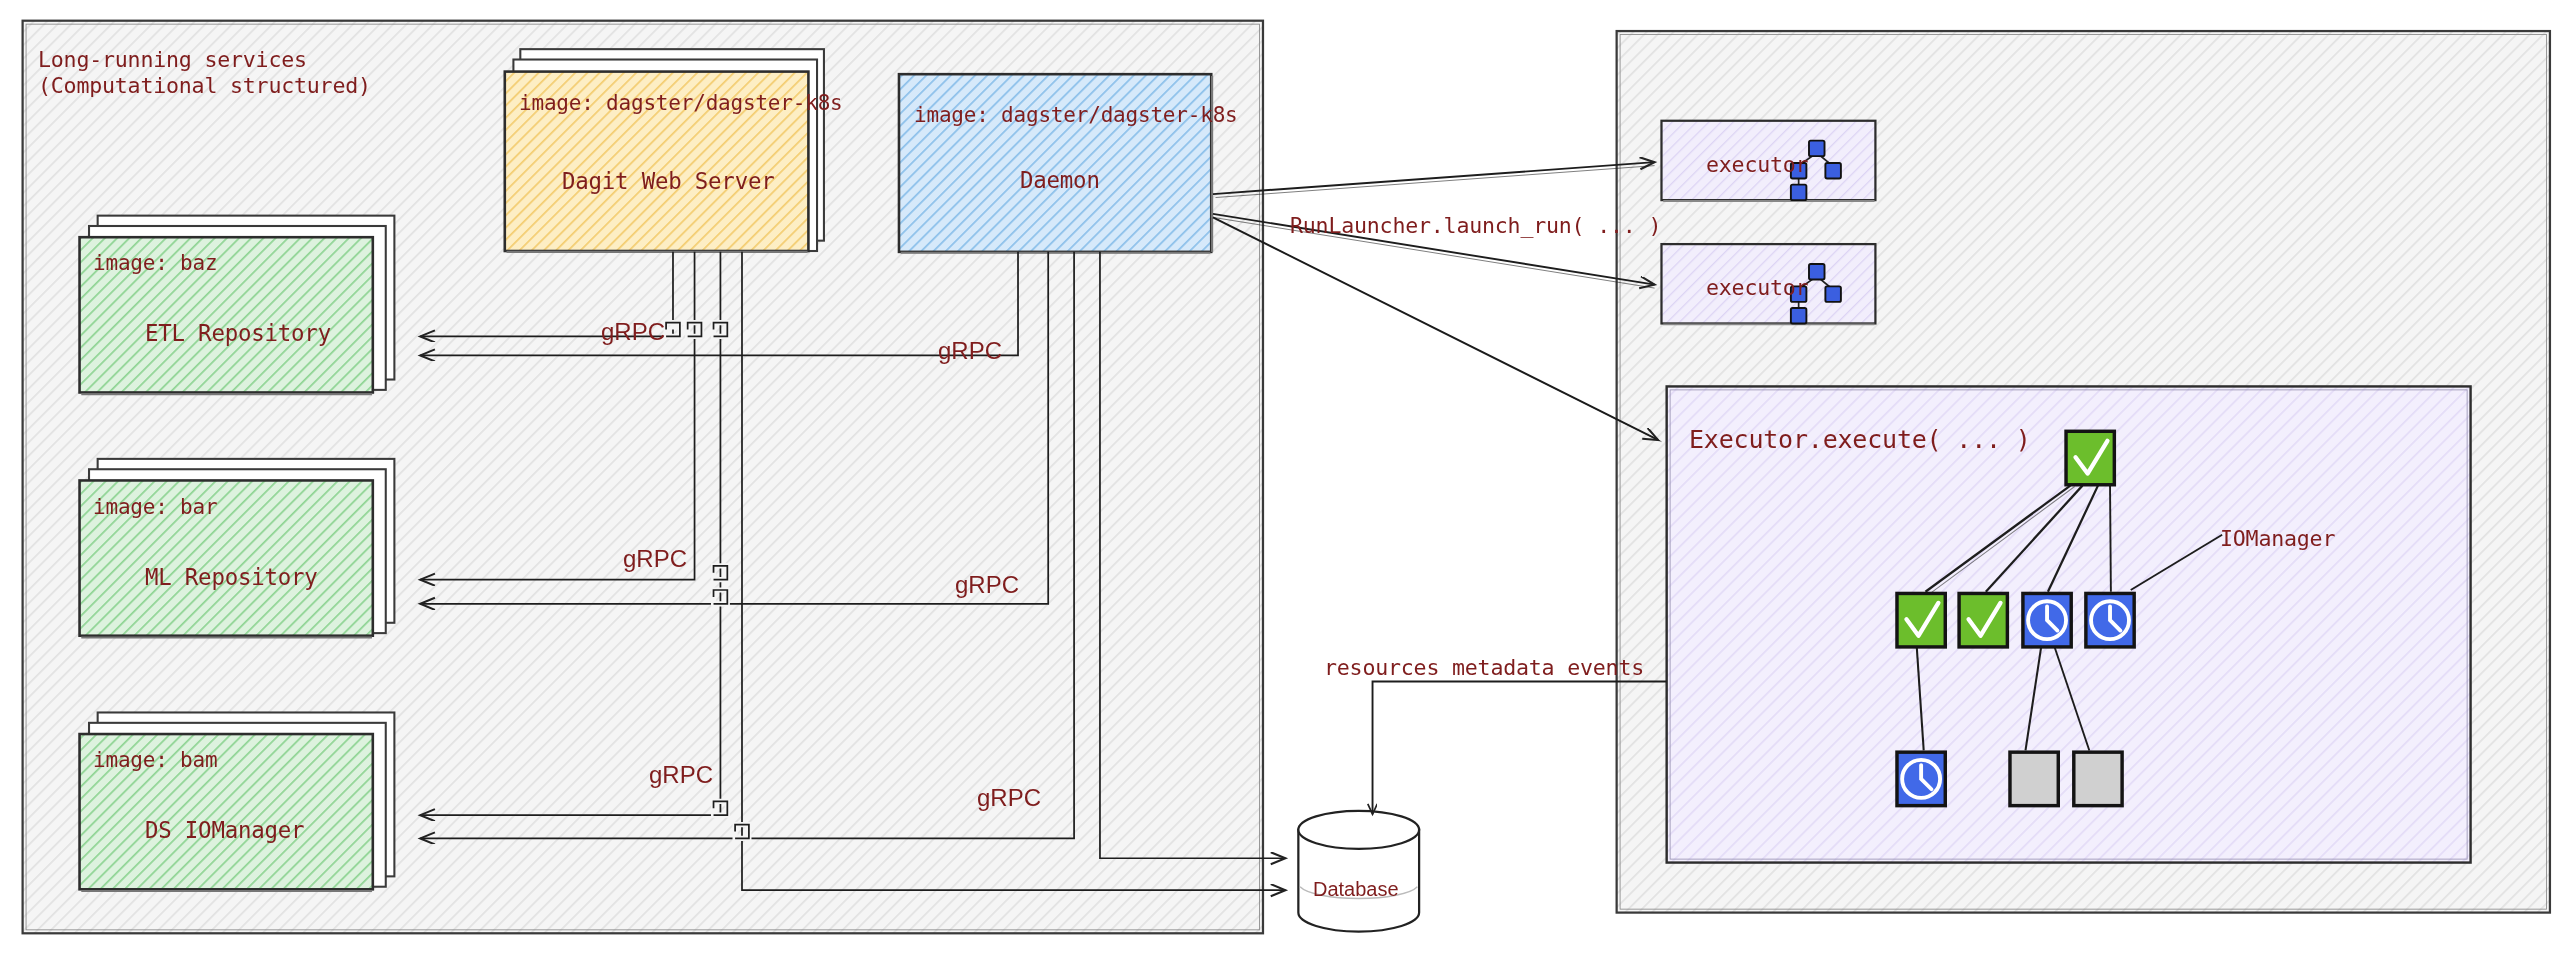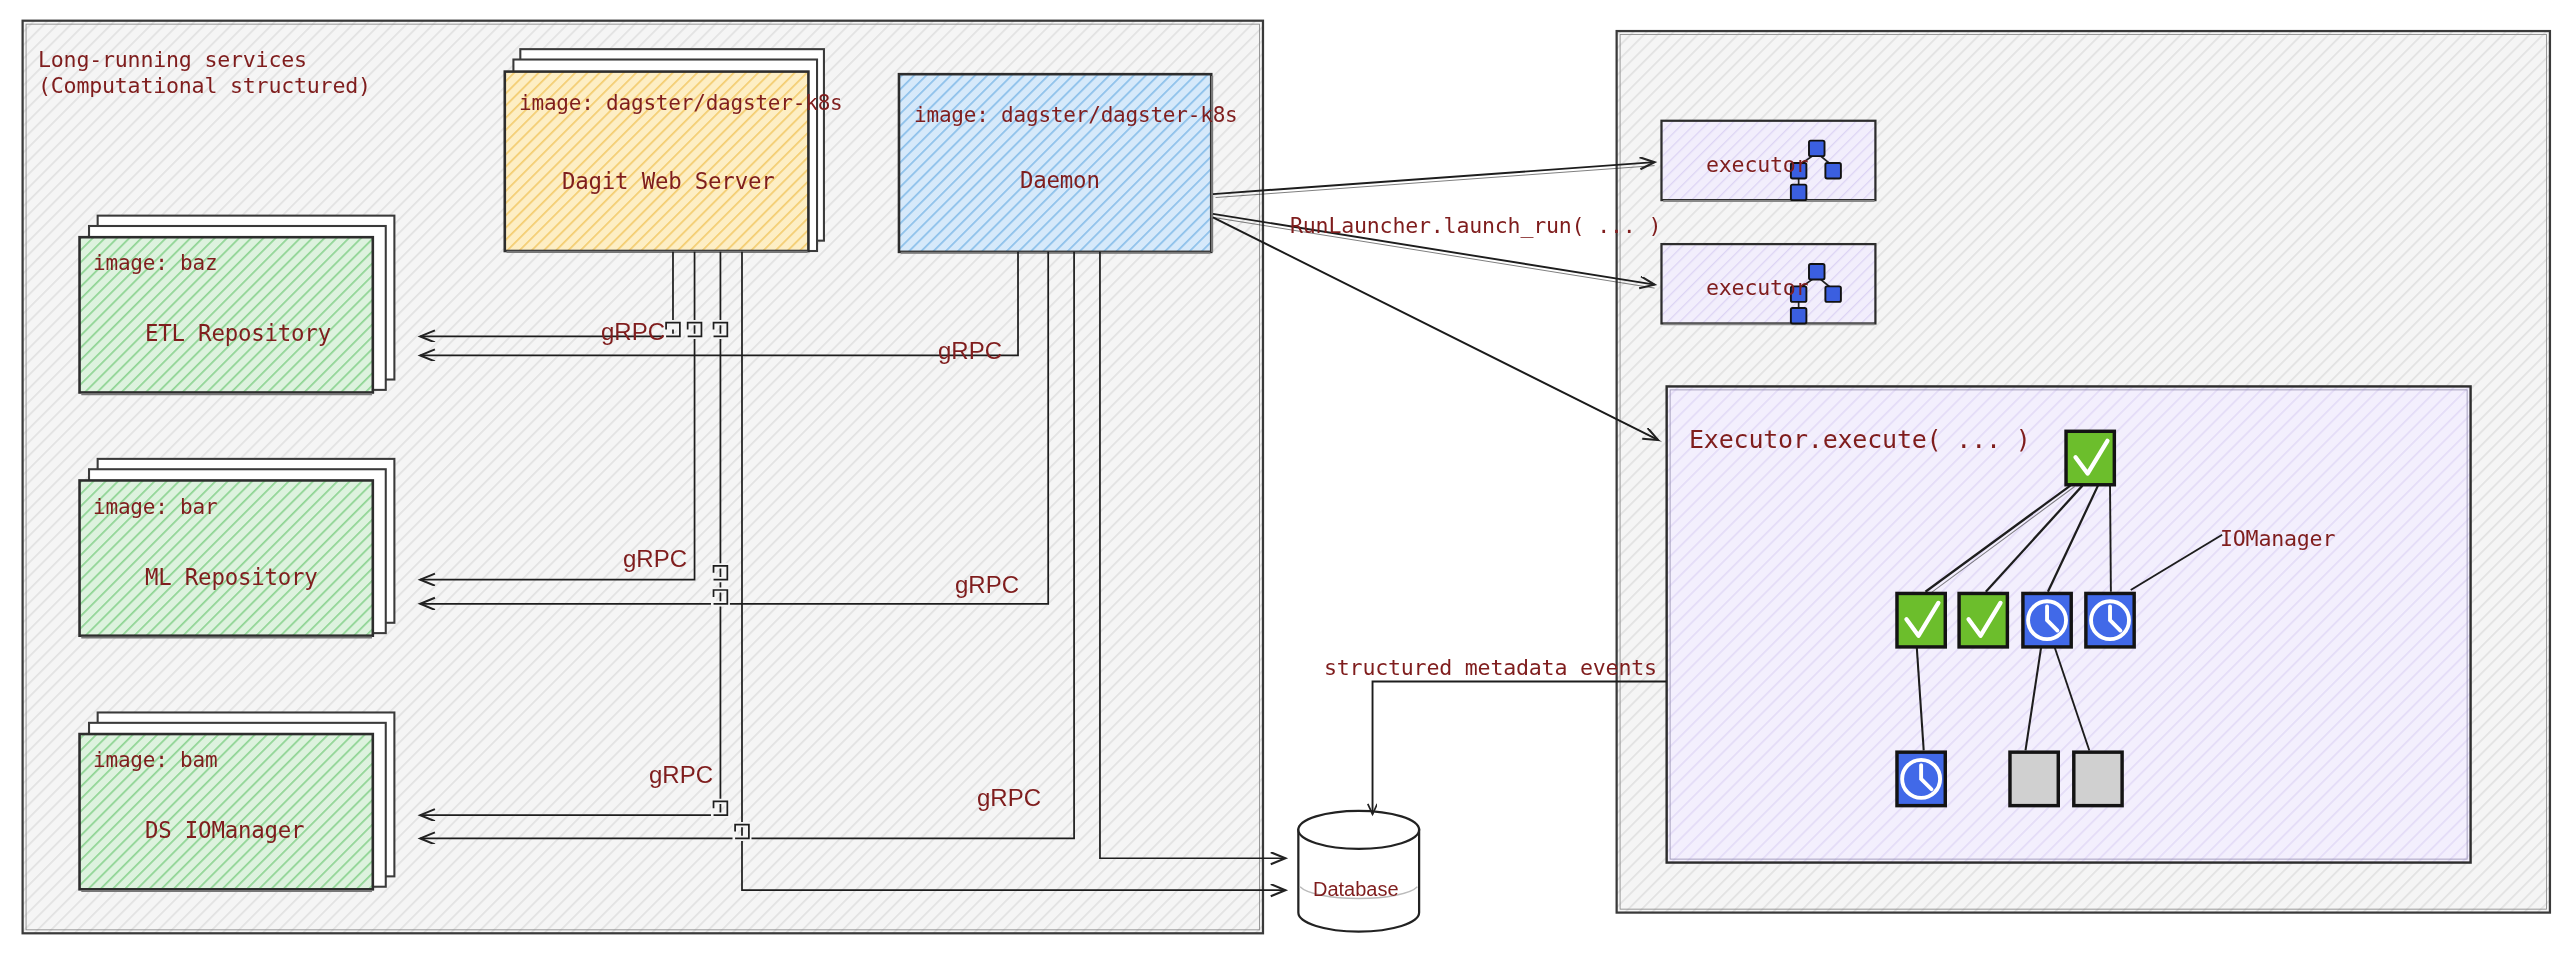--- a/index.html
+++ b/index.html
@@ -293,21 +293,21 @@
   <div class="txt box-image" style="left:93px; top:746px;">image: bam</div>
   <div class="txt box-name" style="left:145px; top:815px;">DS IOManager</div>
 
   <div class="txt exec-label" style="left:1706px; top:150px;">executor</div>
   <div class="txt exec-label" style="left:1706px; top:273px;">executor</div>
 
   <div class="txt section-label" style="left:1689px; top:423px;">Executor.execute( ... )</div>
   <div class="txt exec-label" style="left:2220px; top:524px;">IOManager</div>
 
   <div class="txt edge-label" style="left:1290px; top:211px;">RunLauncher.launch_run( ... )</div>
-  <div class="txt edge-label" style="left:1324px; top:653px;">structured metadata events</div>
+  <div class="txt edge-label" style="left:1324px; top:653px;">resources metadata events</div>
 
   <div class="txt txt-sans grpc-label" style="left:601px; top:316px;">gRPC</div>
   <div class="txt txt-sans grpc-label" style="left:938px; top:335px;">gRPC</div>
   <div class="txt txt-sans grpc-label" style="left:623px; top:543px;">gRPC</div>
   <div class="txt txt-sans grpc-label" style="left:955px; top:569px;">gRPC</div>
   <div class="txt txt-sans grpc-label" style="left:649px; top:759px;">gRPC</div>
   <div class="txt txt-sans grpc-label" style="left:977px; top:782px;">gRPC</div>
 
   <div class="txt txt-sans db-label" style="left:1313px; top:876px;">Database</div>
 

